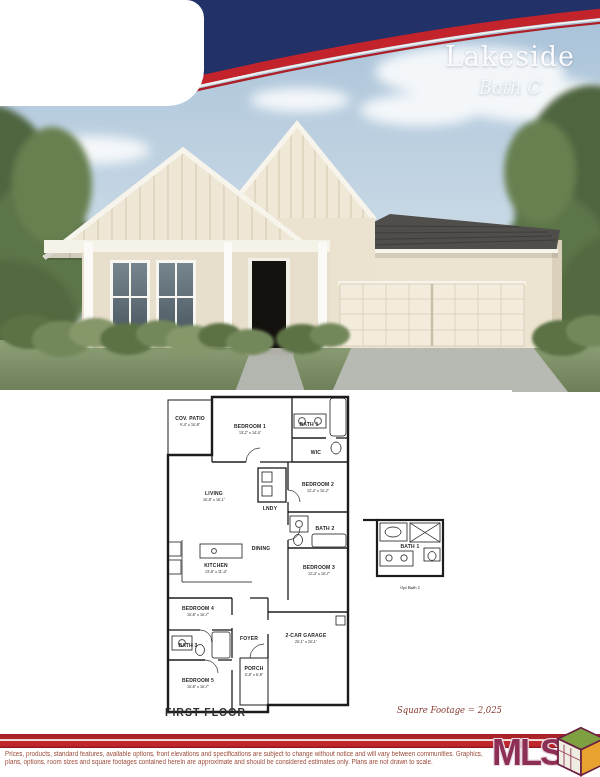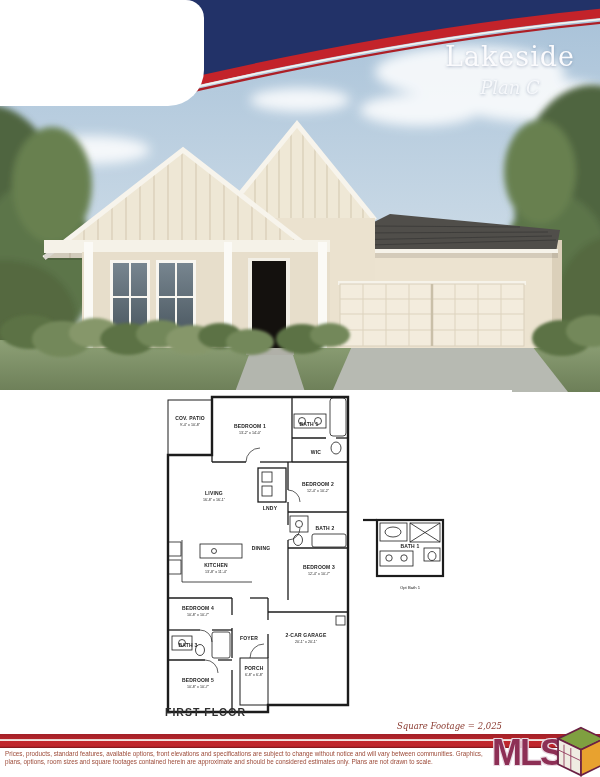--- a/index.html
+++ b/index.html
@@ -234,21 +234,21 @@
   </div>
 
   <svg class="banner-svg" viewBox="0 0 600 120">
     <path d="M0,0 H600 V13 C450,24 300,52 158,88 L0,88 Z" fill="#223268"></path>
     <path d="M148,92 C300,56 455,26 615,12" fill="none" stroke="#c3232a" stroke-width="9"></path>
     <path d="M148,98 C300,62 455,32 615,18" fill="none" stroke="#f4f2ee" stroke-width="1.8"></path>
     <path d="M148,101.5 C300,65.5 455,35.5 615,21.5" fill="none" stroke="#ad1f26" stroke-width="2.4"></path>
   </svg>
   <div class="logo-box"></div>
   <div class="community">Lakeside</div>
-  <div class="plan-sub">Plan C</div>
+  <div class="plan-sub">Bath C</div>
 
   <div class="plan-sheet">
     <svg class="plan-svg" viewBox="0 0 600 345">
       <g stroke="#1c1c1c" fill="none">
 
         <path d="M212,7 H348 V315 H268 V322 H168 V65 H212 Z" stroke-width="2.4"></path>
 
         <rect x="168" y="10" width="44" height="55" stroke-width="1"></rect>
 
         <rect x="240" y="268" width="28" height="47" stroke-width="1"></rect>
@@ -360,21 +360,21 @@
         <text class="room-label" x="306" y="247">2-CAR GARAGE</text>
         <text class="room-dims" x="306" y="253">20'-1" x 20'-1"</text>
         <text class="room-label" x="254" y="280">PORCH</text>
         <text class="room-dims" x="254" y="286">6'-8" x 6'-8"</text>
         <text class="room-label" x="410" y="158">BATH 1</text>
         <text class="opt-caption" x="410" y="199">Opt Bath 1</text>
       </g>
     </svg>
 
     <div class="first-floor" style="position:absolute;left:165px;top:316px;">FIRST FLOOR</div>
-    <div class="sqft" style="position:absolute;right:10px;top:315px;margin-top:16px;">Square Footage = 2,025</div>
+    <div class="sqft" style="position:absolute;right:10px;top:315px;">Square Footage = 2,025</div>
   </div>
 
   <div class="red-band"></div>
   <div class="disclaimer">
     <div>Prices, products, standard features, available options, front elevations and specifications are subject to change without notice and will vary between communities. Graphics,</div>
     <div>plans, options, room sizes and square footages contained herein are approximate and should be considered estimates only. Plans are not drawn to scale.</div>
   </div>
   <div class="mls-logo">
     <span class="mls-text">MLS</span>
     <svg class="mls-cube" width="54" height="51" viewBox="0 0 60 60">

